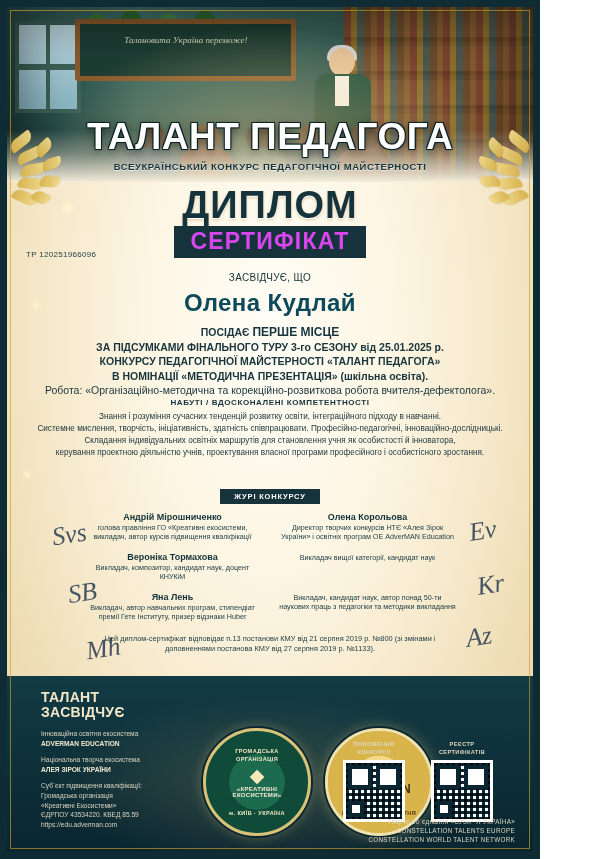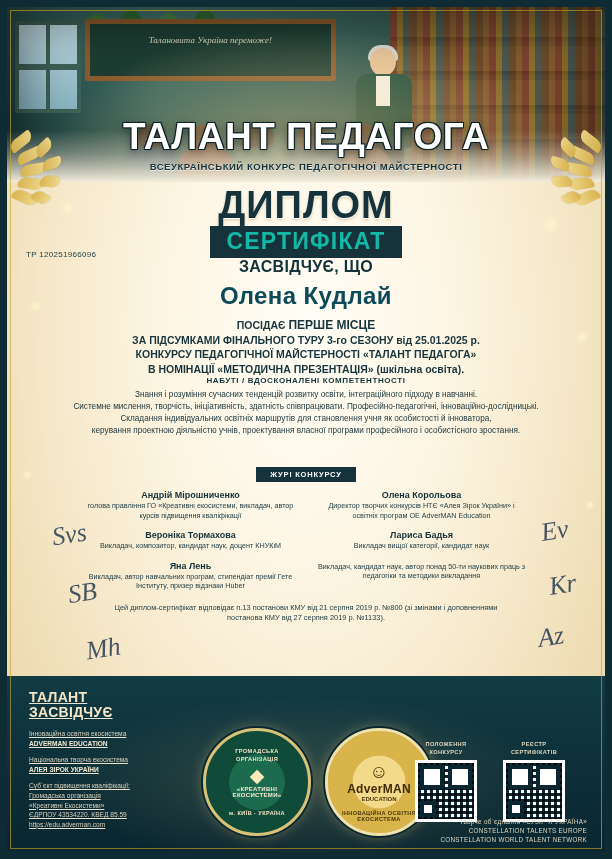--- a/index.html
+++ b/index.html
@@ -6,21 +6,21 @@
   html, body { margin: 0; padding: 0; }
   body {
     width: 612px;
     height: 859px;
     font-family: "Liberation Sans", sans-serif;
     background: #fff;
     overflow: hidden;
   }
   #cert {
     position: relative;
-    width: 612px;
+    width: 540px;
     height: 859px;
     background:
       radial-gradient(ellipse at 50% 38%, #fffdf6 0%, #fdf6e4 32%, #f6e9cb 58%, #eeddb4 78%, #e6d2a4 100%);
     overflow: hidden;
   }
   
   #cert::before {
     content: "";
     position: absolute;
     left: 0; top: 0; right: 0; bottom: 0;
@@ -213,37 +213,38 @@
     font-size: 38px;
     letter-spacing: 1px;
     color: #16333b;
     line-height: 38px;
     text-shadow: 0 1px 0 #fff, 0 2px 3px rgba(150,120,50,.35);
   }
   .sert-band {
     display: inline-block;
     margin-top: 2px;
     background: #16333b;
-    color: #14b8a6;
+    color: #d946ef;
     font-weight: bold;
     font-size: 23px;
     letter-spacing: 1.2px;
     padding: 2px 16px 3px;
   }
   .code {
     position: absolute;
     left: 0;
     top: 64px;
     font-size: 8px;
     letter-spacing: .3px;
     color: #1d3a42;
   }
   .attest {
-    font-size: 16px;
-    font-weight: bold;
+    margin-top: 14px;
+    font-size: 10px;
+    font-weight: normal;
     letter-spacing: .3px;
   }
   .name {
     margin-top: 6px;
     font-size: 24px;
     font-weight: bold;
     color: #0c4a5a;
     letter-spacing: .4px;
   }
   .lines {
@@ -328,21 +329,21 @@
     background: linear-gradient(180deg, #123b44 0%, #0d2f38 55%, #0a2630 100%);
     color: #e9e2cf;
     z-index: 20;
     overflow: hidden;
   }
   .footer .rays {
     position: absolute; inset: 0;
     background: radial-gradient(ellipse at 50% 60%, rgba(255,220,140,.16), transparent 58%);
   }
   .foot-left {
-    position: absolute; left: 22px; top: 14px; width: 190px; text-decoration: underline;
+    position: absolute; left: 34px; top: 14px; width: 190px;
   }
   .foot-brand {
     font-size: 14px;
     font-weight: bold;
     color: #f2e7c8;
     line-height: 15px;
     letter-spacing: .3px;
   }
   .foot-text {
     margin-top: 9px;
@@ -559,20 +560,21 @@
     <div class="name">Олена Кудлай</div>
 
     <div class="lines">
       <div>
         <span>ПОСІДАЄ</span>
         <span class="place">ПЕРШЕ МІСЦЕ</span>
       </div>
       <div>ЗА ПІДСУМКАМИ ФІНАЛЬНОГО ТУРУ 3-го СЕЗОНУ від 25.01.2025 р.</div>
       <div>КОНКУРСУ ПЕДАГОГІЧНОЇ МАЙСТЕРНОСТІ «ТАЛАНТ ПЕДАГОГА»</div>
       <div>В НОМІНАЦІЇ «МЕТОДИЧНА ПРЕЗЕНТАЦІЯ» (шкільна освіта).</div>
+      <div class="work">Робота: «Організаційно-методична та корекційно-розвиткова робота вчителя-дефектолога».</div>
     </div>
 
     <div class="comp-head">НАБУТІ / ВДОСКОНАЛЕНІ КОМПЕТЕНТНОСТІ</div>
     <div class="comp-body">
       <div>Знання і розуміння сучасних тенденцій розвитку освіти, інтеграційного підходу в навчанні.</div>
       <div>Системне мислення, творчість, ініціативність, здатність співпрацювати. Професійно-педагогічні, інноваційно-дослідницькі.</div>
       <div>Складання індивідуальних освітніх маршрутів для становлення учня як особистості й інноватора,</div>
       <div>керування проектною діяльністю учнів, проектування власної програми професійного і особистісного зростання.</div>
     </div>
 
@@ -587,21 +589,20 @@
       </div>
       <div class="juror">
         <div class="jname">Олена Корольова</div>
         <div class="jrole">Директор творчих конкурсів НТЄ «Алея Зірок України» і освітніх програм ОЕ AdverMAN Education</div>
       </div>
       <div class="juror">
         <div class="jname">Вероніка Тормахова</div>
         <div class="jrole">Викладач, композитор, кандидат наук, доцент КНУКіМ</div>
       </div>
       <div class="juror">
-        <div class="jname">Лариса Бадья</div>
         <div class="jrole">Викладач вищої категорії, кандидат наук</div>
       </div>
       <div class="juror">
         <div class="jname">Яна Лень</div>
         <div class="jrole">Викладач, автор навчальних програм, стипендіат премії Гете Інституту, призер відзнаки Huber</div>
       </div>
       <div class="juror">
         <div class="jrole">Викладач, кандидат наук, автор понад 50-ти наукових праць з педагогіки та методики викладання</div>
       </div>
     </div>

